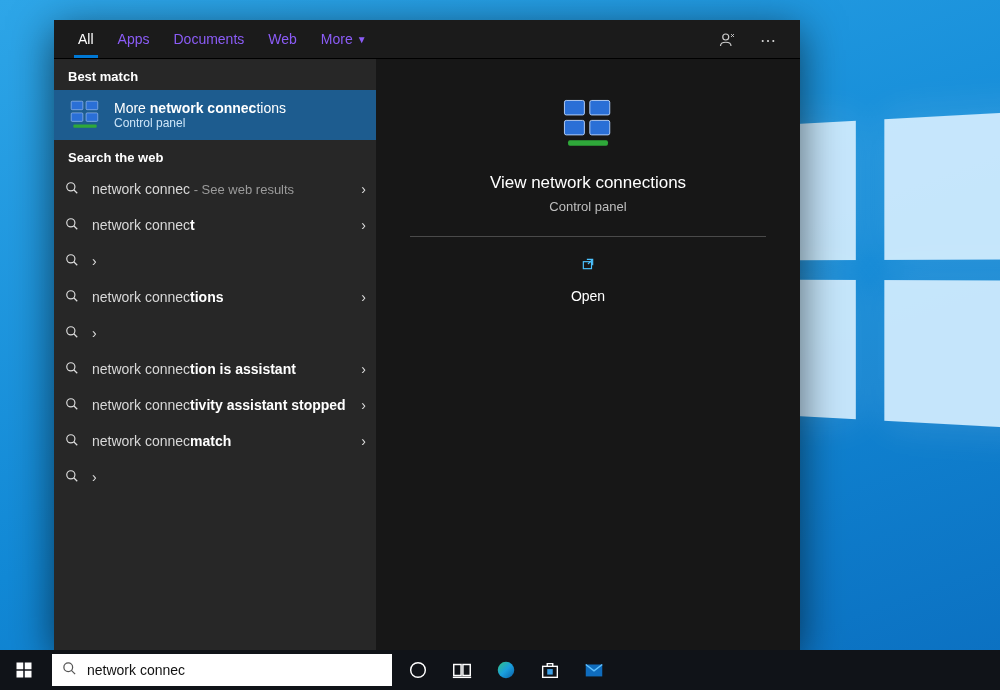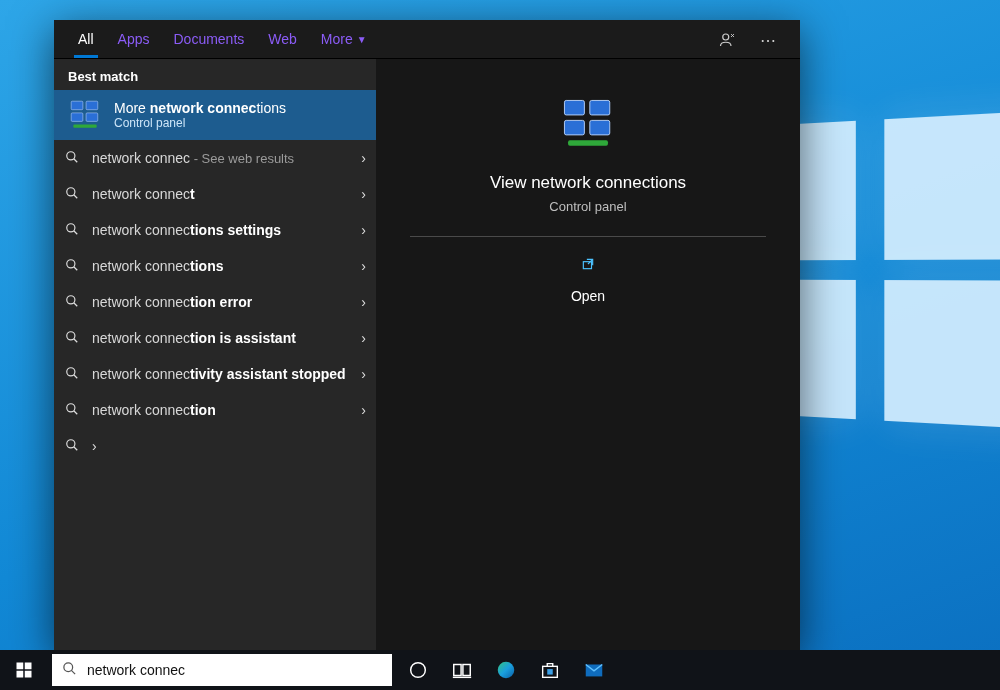--- a/index.html
+++ b/index.html
@@ -123,20 +123,21 @@
           </svg>
         </div>
         <div>
           <div class="title">
             <span>More </span><b>network connec</b><span>tions</span>
           </div>
           <div class="sub">Control panel</div>
         </div>
       </div>
 
+      <div class="section-label">Search the web</div>
       <div id="web-list">
           <div class="row">
             <span class="mag"><svg width="14" height="14" viewBox="0 0 24 24" fill="none" stroke="#ddd" stroke-width="2">
                 <circle cx="10" cy="10" r="7"></circle>
                 <line x1="21" y1="21" x2="15" y2="15"></line>
               </svg></span>
             <span class="txt">network connec<b></b><span class="sup"> - See web results</span></span>
             <span class="arr">›</span>
           </div>
           <div class="row">
@@ -145,37 +146,35 @@
                 <line x1="21" y1="21" x2="15" y2="15"></line>
               </svg></span>
             <span class="txt">network connec<b>t</b></span>
             <span class="arr">›</span>
           </div>
           <div class="row">
             <span class="mag"><svg width="14" height="14" viewBox="0 0 24 24" fill="none" stroke="#ddd" stroke-width="2">
                 <circle cx="10" cy="10" r="7"></circle>
                 <line x1="21" y1="21" x2="15" y2="15"></line>
               </svg></span>
-            <span class="txt">network connec<b>tions settings</b></span>
             <span class="arr">›</span>
           </div>
           <div class="row">
             <span class="mag"><svg width="14" height="14" viewBox="0 0 24 24" fill="none" stroke="#ddd" stroke-width="2">
                 <circle cx="10" cy="10" r="7"></circle>
                 <line x1="21" y1="21" x2="15" y2="15"></line>
               </svg></span>
             <span class="txt">network connec<b>tions</b></span>
             <span class="arr">›</span>
           </div>
           <div class="row">
             <span class="mag"><svg width="14" height="14" viewBox="0 0 24 24" fill="none" stroke="#ddd" stroke-width="2">
                 <circle cx="10" cy="10" r="7"></circle>
                 <line x1="21" y1="21" x2="15" y2="15"></line>
               </svg></span>
-            <span class="txt">network connec<b>tion error</b></span>
             <span class="arr">›</span>
           </div>
           <div class="row">
             <span class="mag"><svg width="14" height="14" viewBox="0 0 24 24" fill="none" stroke="#ddd" stroke-width="2">
                 <circle cx="10" cy="10" r="7"></circle>
                 <line x1="21" y1="21" x2="15" y2="15"></line>
               </svg></span>
             <span class="txt">network connec<b>tion is assistant</b></span>
             <span class="arr">›</span>
           </div>
@@ -185,21 +184,21 @@
                 <line x1="21" y1="21" x2="15" y2="15"></line>
               </svg></span>
             <span class="txt">network connec<b>tivity assistant stopped</b></span>
             <span class="arr">›</span>
           </div>
           <div class="row">
             <span class="mag"><svg width="14" height="14" viewBox="0 0 24 24" fill="none" stroke="#ddd" stroke-width="2">
                 <circle cx="10" cy="10" r="7"></circle>
                 <line x1="21" y1="21" x2="15" y2="15"></line>
               </svg></span>
-            <span class="txt">network connec<b>tion</b></span>
+            <span class="txt">network connec<b>match</b></span>
             <span class="arr">›</span>
           </div>
           <div class="row">
             <span class="mag"><svg width="14" height="14" viewBox="0 0 24 24" fill="none" stroke="#ddd" stroke-width="2">
                 <circle cx="10" cy="10" r="7"></circle>
                 <line x1="21" y1="21" x2="15" y2="15"></line>
               </svg></span>
             <span class="arr">›</span>
           </div>
         </div>

